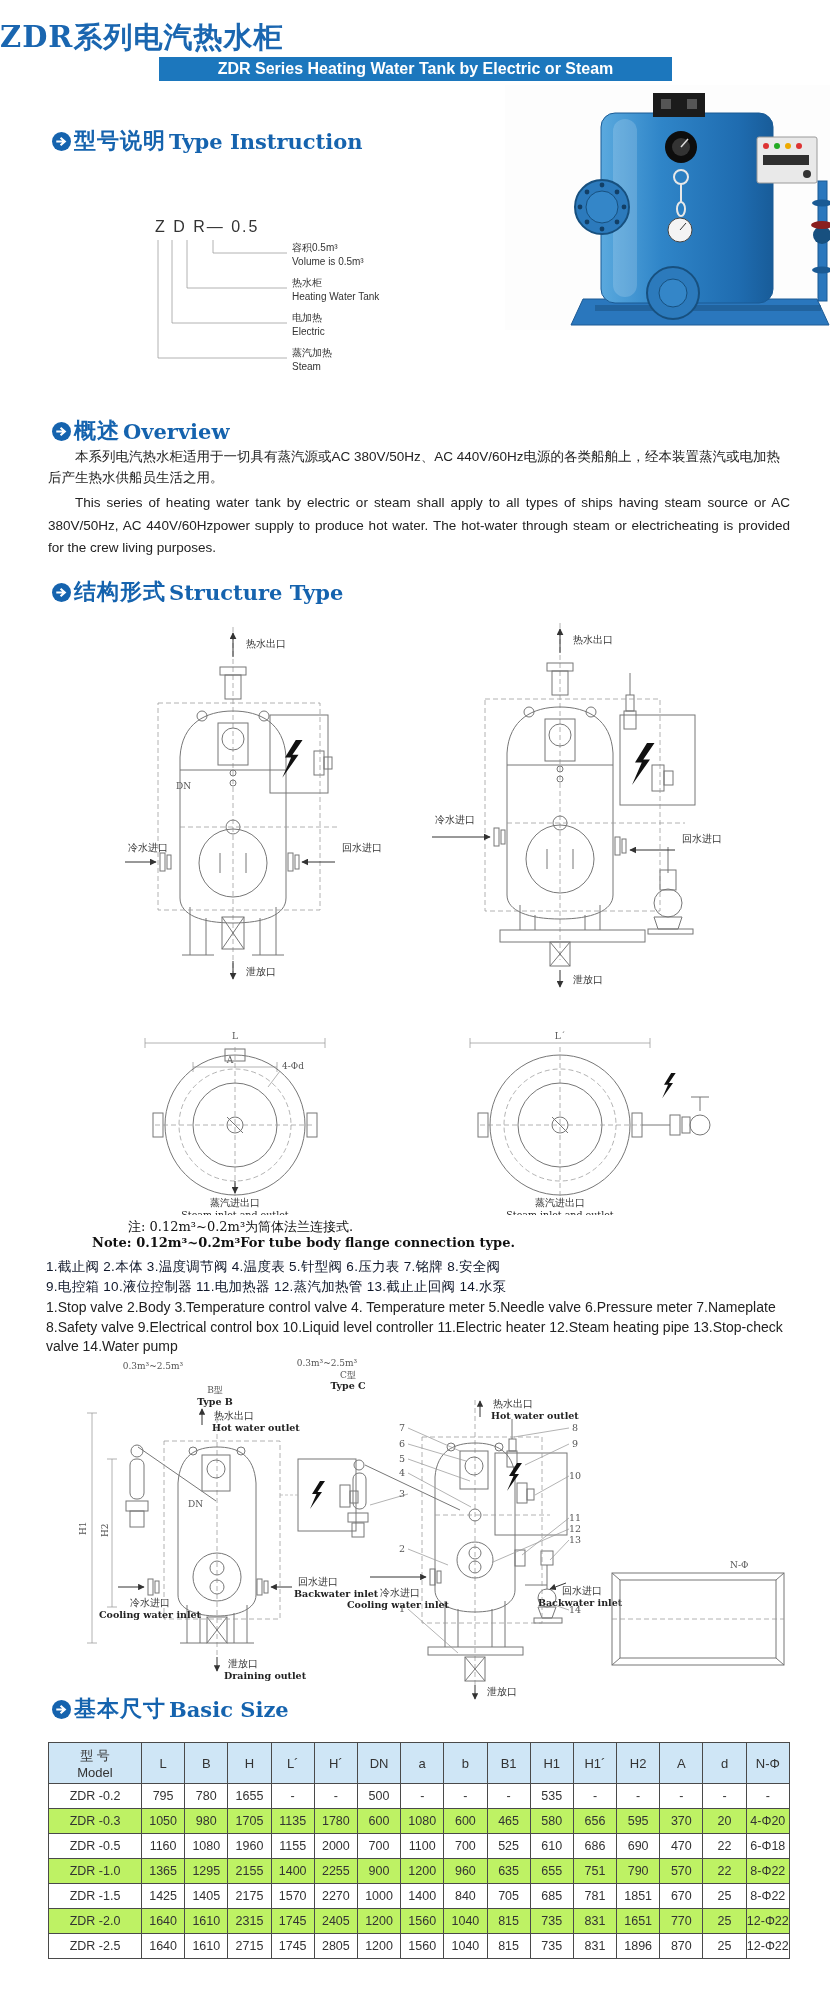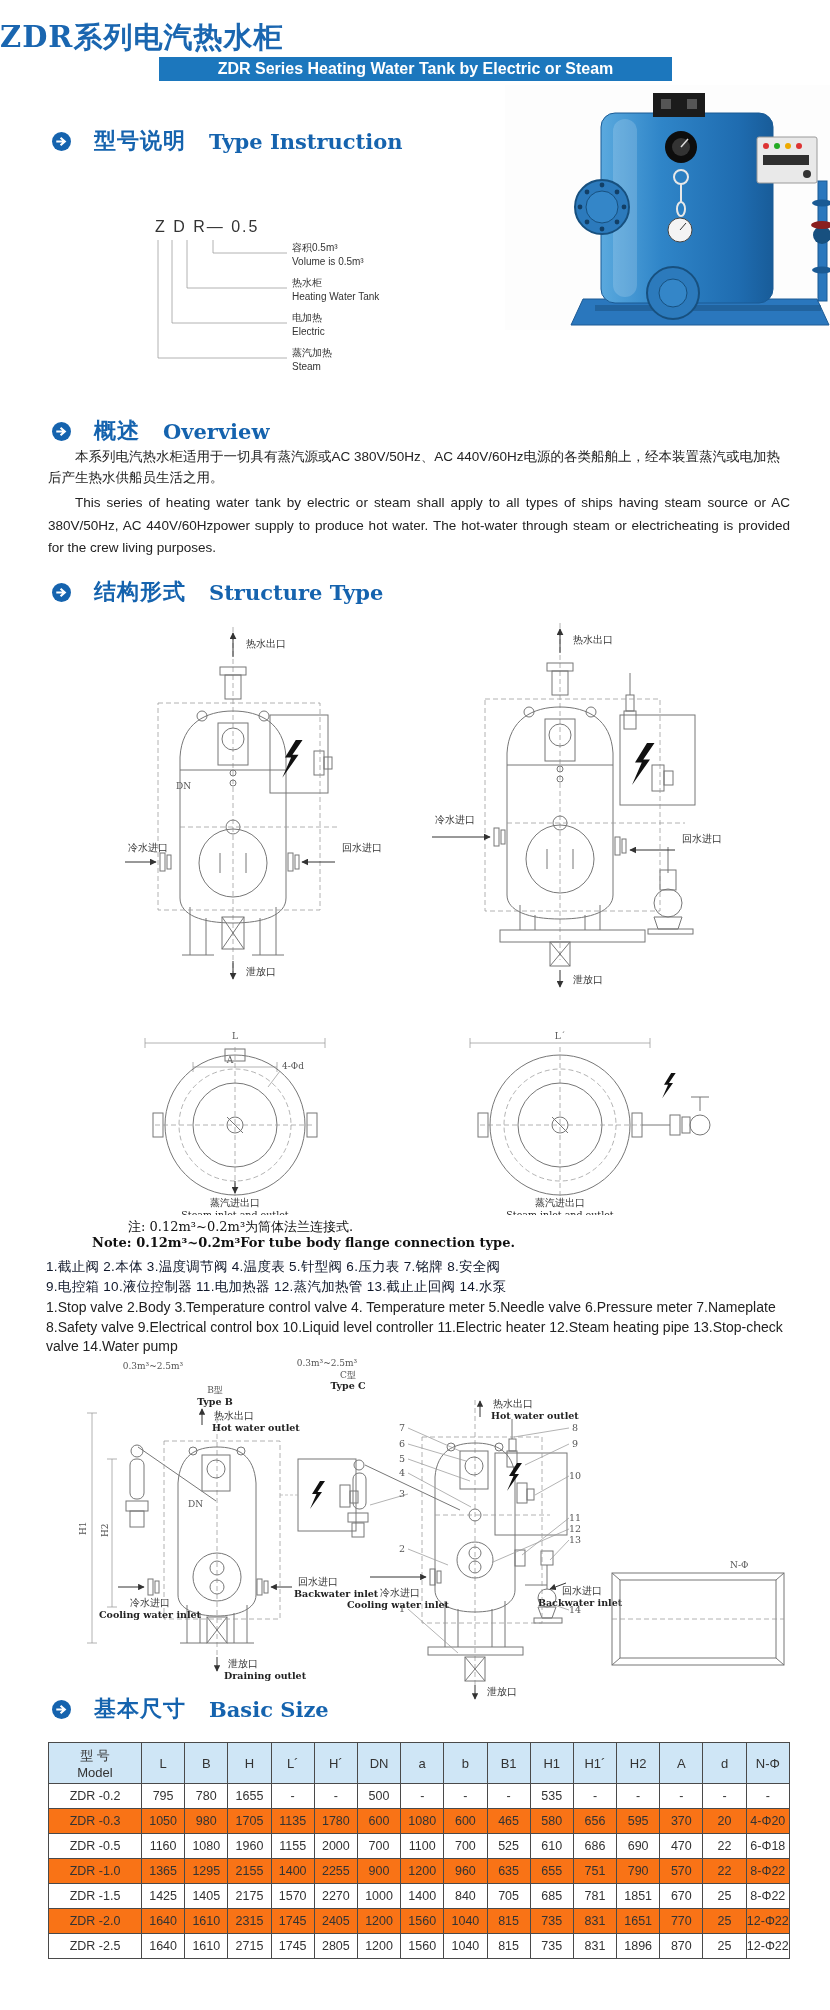--- a/index.html
+++ b/index.html
@@ -6,21 +6,21 @@
   .page{position:relative;width:830px;height:2010px;background:#ffffff;overflow:hidden;
         font-family:"Liberation Sans",sans-serif;color:#222;}
   .abs{position:absolute;}
   
   .title{top:18px;left:0;width:830px;text-align:left;
          font-family:"DejaVu Serif",serif;font-weight:bold;font-size:29px;
          color:#1a66b0;letter-spacing:1px;}
   .banner{top:57px;left:159px;width:513px;height:24px;background:#1c77bd;color:#fff;
           font-weight:bold;font-size:16px;line-height:24px;text-align:center;}
   
-  .sec{position:absolute;left:52px;display:flex;align-items:center;gap:23px;}
+  .sec{position:absolute;left:52px;display:flex;align-items:center;gap:3px;}
   .sec-ic{width:19px;height:19px;flex:0 0 19px;}
   .sec-cn{font-weight:bold;font-size:22px;color:#1563ae;letter-spacing:1px;}
   .sec-en{font-family:"DejaVu Serif",serif;font-weight:bold;font-size:21px;color:#1563ae;}
   
   .p-cn{top:446px;left:48px;width:742px;font-size:13.5px;line-height:21px;
         text-indent:2em;color:#222;}
   .p-en{top:492px;left:48px;width:742px;font-size:13.5px;line-height:22.5px;
         text-indent:2em;text-align:justify;color:#222;}
   
   .note-cn{top:1218px;left:128px;font-family:"DejaVu Serif",serif;font-size:13px;color:#111;}
@@ -40,21 +40,21 @@
   .blt{fill:#111;stroke:none;}
   
   .tbl-wrap{top:1742px;left:48px;width:742px;}
   table.basic{border-collapse:collapse;width:742px;table-layout:fixed;
               font-size:12.5px;color:#333;}
   table.basic th,table.basic td{border:1px solid #4a4a4a;text-align:center;
               padding:0;overflow:hidden;white-space:nowrap;}
   table.basic th{background:#cfe6f6;font-weight:normal;font-size:13px;height:40px;}
   table.basic th.model{width:92px;}
   table.basic td{height:24px;background:#fff;}
-  table.basic tr.alt td{background:#f97316;}
+  table.basic tr.alt td{background:#bef264;}
 </style>
 </head>
 <body>
 
 <div class="page">
 
   <div class="abs title">ZDR系列电汽热水柜</div>
   <div class="abs banner">ZDR Series Heating Water Tank by Electric or Steam</div>
 
   <svg class="abs" style="top:85px;left:505px" width="325" height="245" viewBox="0 0 325 245">

